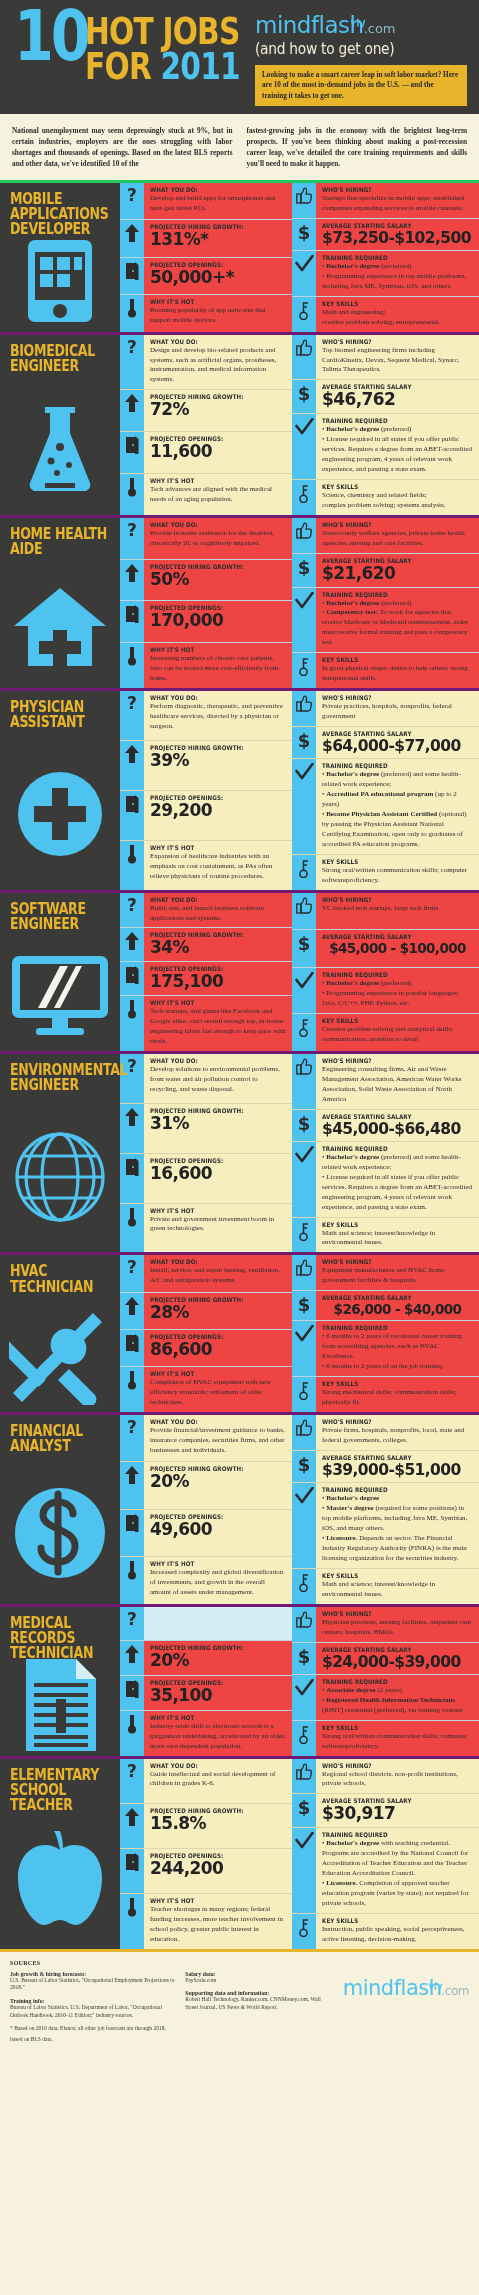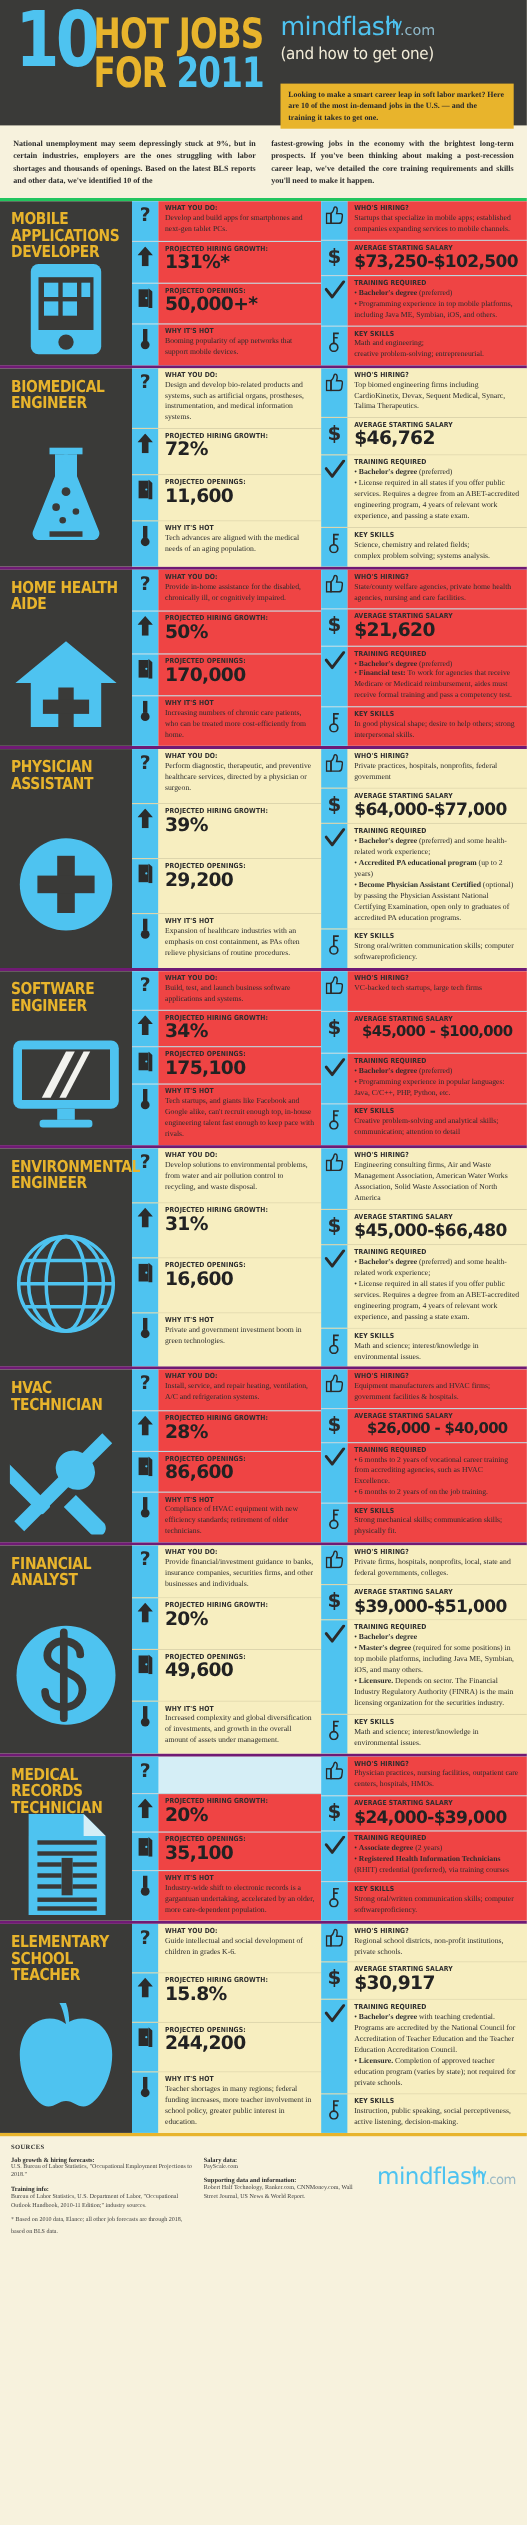--- a/index.html
+++ b/index.html
@@ -68,21 +68,21 @@
     transform-origin: left top;
   }
   .blurb {
     background: #e8b42c;
     color: #28282a;
     font-family: "Liberation Serif", serif;
     font-weight: bold;
     font-size: 7.2px;
     line-height: 1.45;
     padding: 5px 7px;
-    margin-top: 18px;
+    margin-top: 7px;
     width: 212px;
   }
 
   
   .intro {
     background: #f7f2dd;
     display: flex;
     gap: 14px;
     padding: 12px 12px 10px 12px;
     border-bottom: 3px solid #22c55e;
@@ -612,21 +612,21 @@
     </div>
   </div>
           <div class="row">
     <div class="gut">
                 <svg width="19" height="19" viewBox="0 0 19 19">
                   <path d="M1.5 8 L7 15 L17.5 1" fill="none" stroke="#2b2b2b" stroke-width="2.6" stroke-linecap="round" stroke-linejoin="round"></path>
                 </svg>
               </div>
     <div class="cell">
       <div class="lbl">TRAINING REQUIRED</div>
-      <div class="txt">• <b>Bachelor's degree</b> (preferred)<br>• <b>Financial test:</b> To work for agencies that receive Medicare or Medicaid reimbursement, aides must receive formal training and pass a competency test.</div>
+      <div class="txt">• <b>Bachelor's degree</b> (preferred)<br>• <b>Competency test:</b> To work for agencies that receive Medicare or Medicaid reimbursement, aides must receive formal training and pass a competency test.</div>
     </div>
   </div>
           <div class="row">
     <div class="gut">
                 <svg width="13" height="19" viewBox="0 0 13 19">
                   <g fill="none" stroke="#2b2b2b" stroke-width="1.5">
                     <path d="M5.5 11.5 V2 H10"></path>
                     <path d="M5.5 6 H9"></path>
                     <circle cx="5.5" cy="14.8" r="3.6"></circle>
                   </g>

